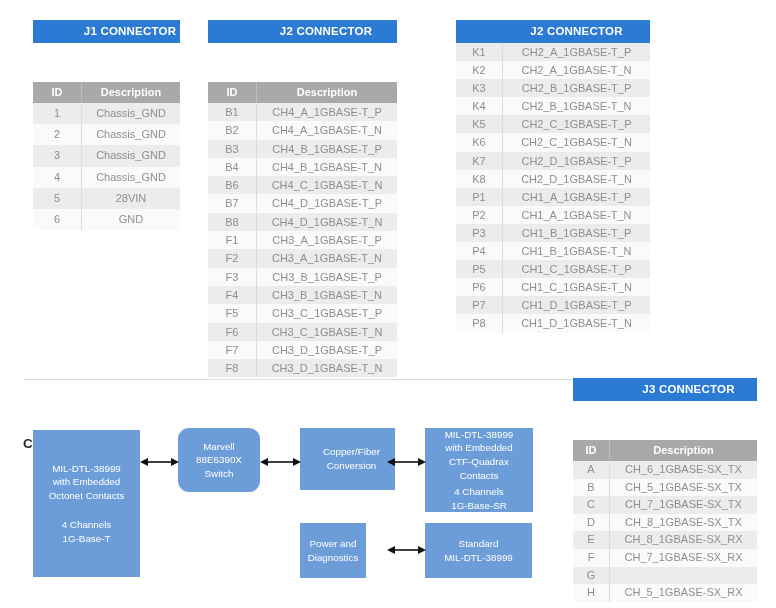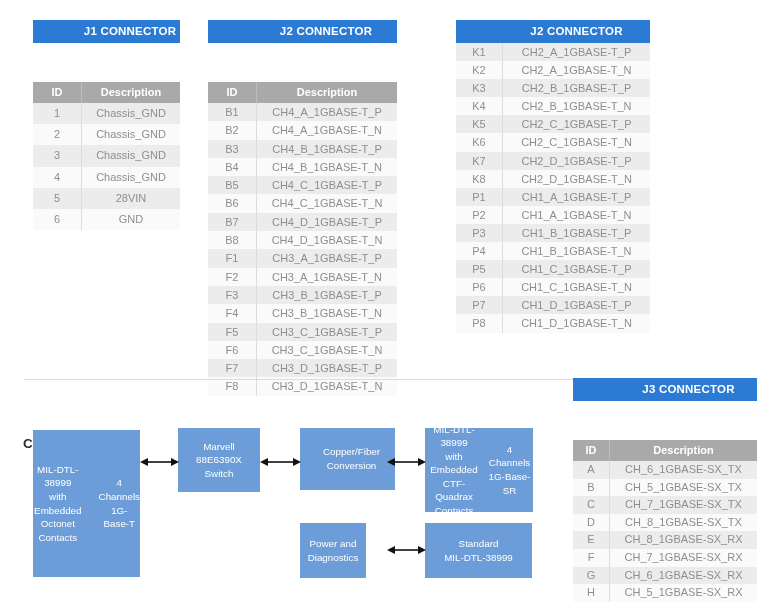--- a/index.html
+++ b/index.html
@@ -37,26 +37,26 @@
   
   .divider { position:absolute; left:24px; top:379px; width:728px; height:1px; background:#dcdcdc; }
   .diagram-title {
     position:absolute; left:23px; top:397px;
     font-size:13.5px; font-weight:bold; color:#2d2d2d; letter-spacing:.2px;margin-top:39px;
   }
 
   
   .blk {
     position:absolute; background:#6d9dd8; color:#ffffff;
-    display:flex; flex-direction:row; align-items:center; justify-content:center;
+    display:flex; flex-direction:column; align-items:center; justify-content:center;
     text-align:center; font-size:9.8px; line-height:1.38;
   }
   .blk .txt { white-space:pre-line; }
   .b-octonet   { left:33px;  top:430px; width:107px; height:147px; gap:16px; }
-  .b-switch    { left:178px; top:428px; width:82px;  height:64px; }
+  .b-switch    { left:178px; top:428px; width:82px;  height:64px;border-radius:11px; }
   .b-conversion{ left:300px; top:428px; width:87px;  height:62px;padding-left:8px; }
   .b-quadrax   { left:425px; top:428px; width:108px; height:84px; gap:3px; }
   .b-power     { left:300px; top:523px; width:66px;  height:55px; }
   .b-standard  { left:425px; top:523px; width:107px; height:55px; }
 
   .arrow { position:absolute; }
   .ar-1 { left:140px; top:455px; }
   .ar-2 { left:260px; top:455px; }
   .ar-3 { left:387px; top:455px; }
   .ar-4 { left:387px; top:543px; }
@@ -115,24 +115,20 @@
           <div class="cell id">B2</div>
           <div class="cell desc">CH4_A_1GBASE-T_N</div>
         </div>
         <div class="trow">
           <div class="cell id">B3</div>
           <div class="cell desc">CH4_B_1GBASE-T_P</div>
         </div>
         <div class="trow">
           <div class="cell id">B4</div>
           <div class="cell desc">CH4_B_1GBASE-T_N</div>
-        </div>
-        <div class="trow">
-          <div class="cell id">B5</div>
-          <div class="cell desc">CH4_C_1GBASE-T_P</div>
         </div>
         <div class="trow">
           <div class="cell id">B6</div>
           <div class="cell desc">CH4_C_1GBASE-T_N</div>
         </div>
         <div class="trow">
           <div class="cell id">B7</div>
           <div class="cell desc">CH4_D_1GBASE-T_P</div>
         </div>
         <div class="trow">
@@ -333,21 +329,20 @@
         <div class="trow">
           <div class="cell id">E</div>
           <div class="cell desc">CH_8_1GBASE-SX_RX</div>
         </div>
         <div class="trow">
           <div class="cell id">F</div>
           <div class="cell desc">CH_7_1GBASE-SX_RX</div>
         </div>
         <div class="trow">
           <div class="cell id">G</div>
-          <div class="cell desc">CH_6_1GBASE-SX_RX</div>
         </div>
         <div class="trow">
           <div class="cell id">H</div>
           <div class="cell desc">CH_5_1GBASE-SX_RX</div>
         </div>
       </div>
   </div>
 
 </div>
 

